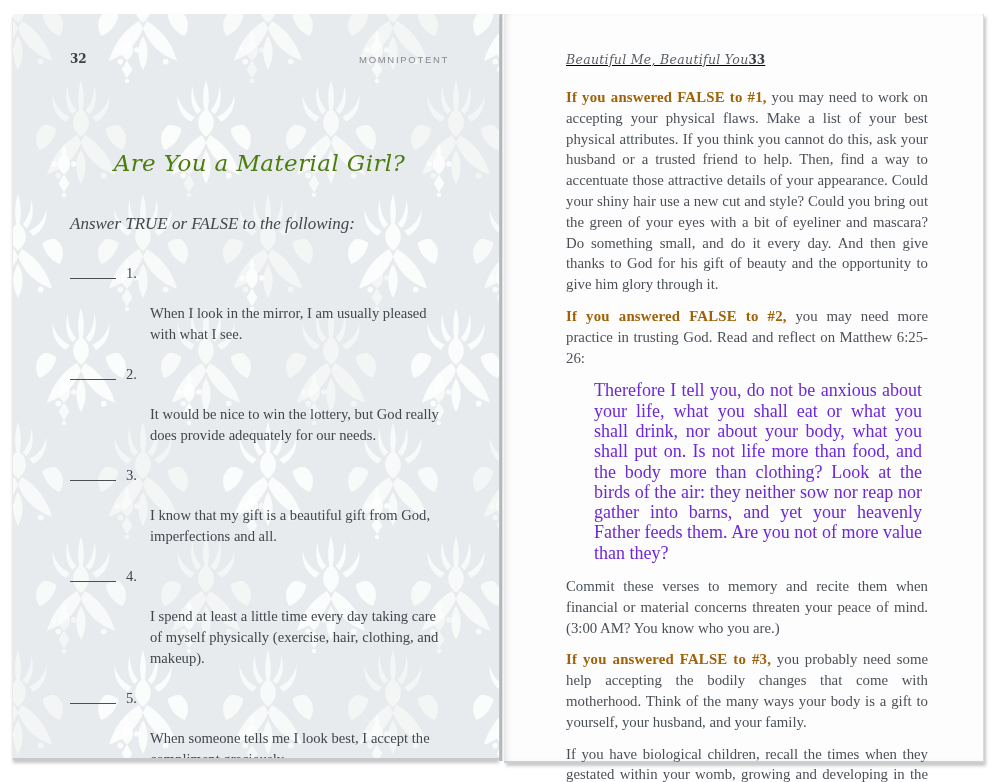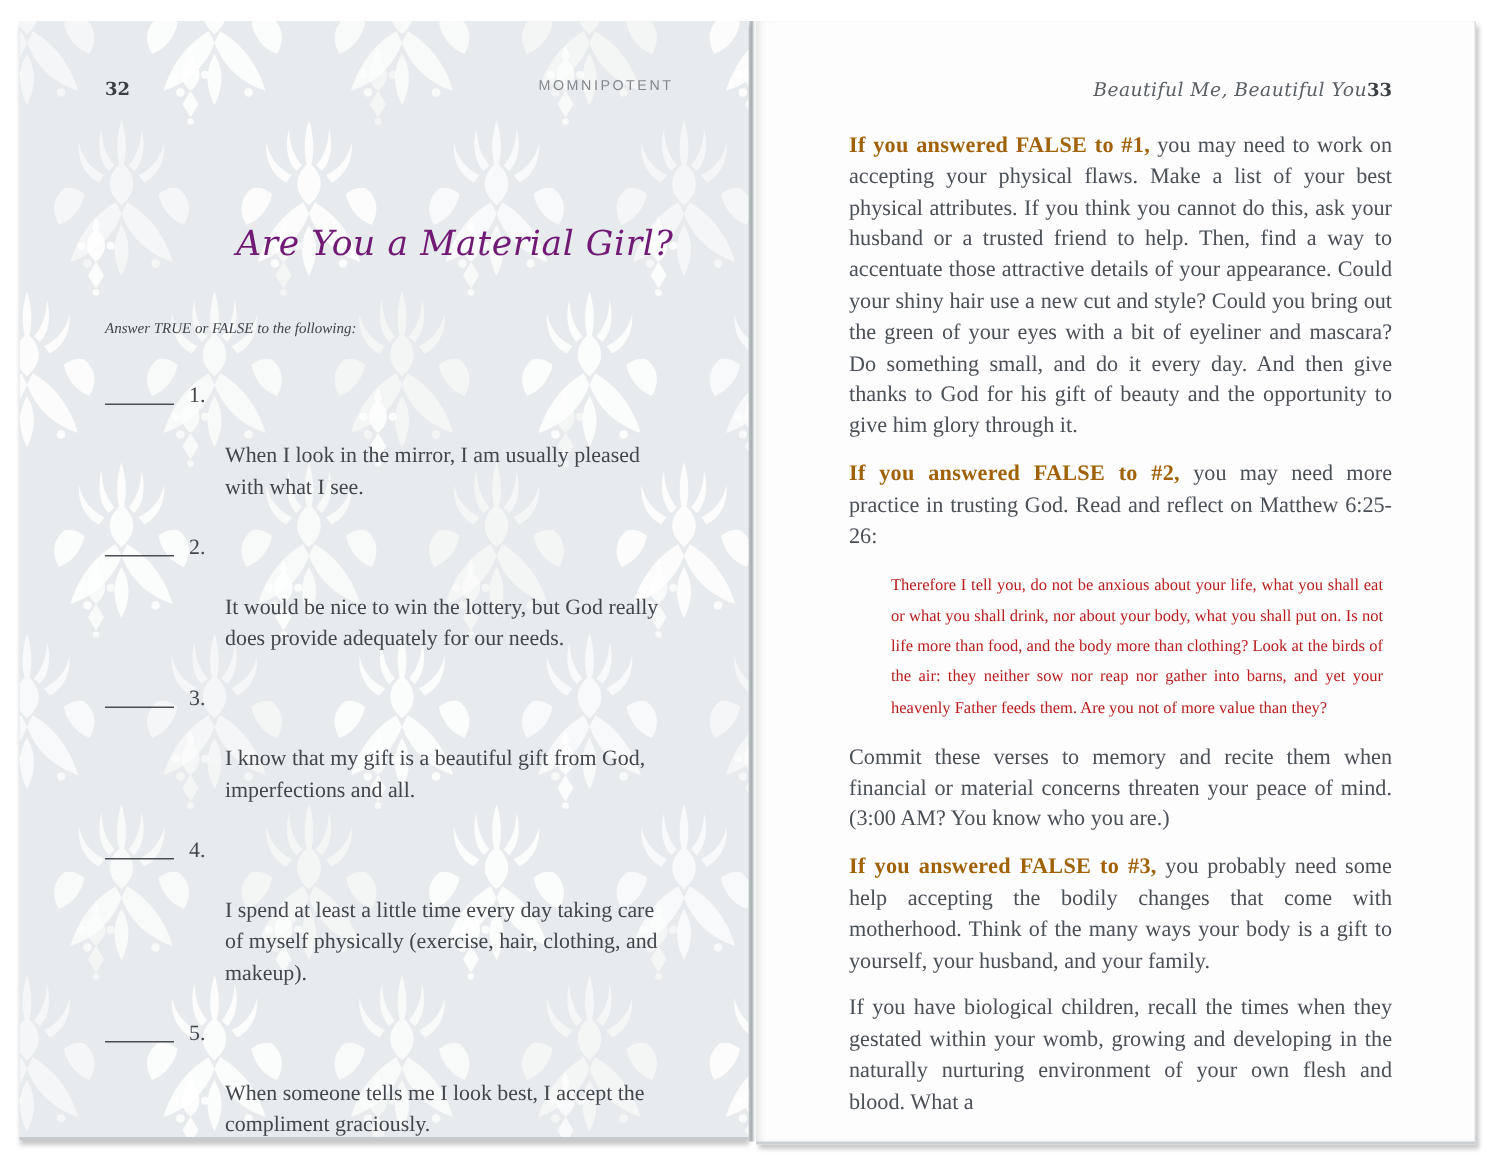--- a/index.html
+++ b/index.html
@@ -21,38 +21,38 @@
     background: #e8ebed;
     position: relative; overflow: hidden;
     border-bottom: 2px solid #c6cacd;
     box-shadow: 0 3px 3px rgba(0,0,0,0.22);
   }
   .damask-svg { position: absolute; left: 0; top: 0; width: 100%; height: 100%; }
   .page-left-content {
     position: absolute; inset: 0; z-index: 2;
     padding: 38px 50px 0 57px;
   }
-  .head-row { display: flex; justify-content: space-between; align-items: flex-start; }
+  .head-row { display: flex; justify-content: space-between; align-items: center; }
   .folio {
     font-family: "DejaVu Serif", serif;
     font-size: 12px; font-weight: 600; color: #3b4045;
   }
   .runhead-left {
     font-family: "Liberation Sans", sans-serif;
     font-size: 9.5px; letter-spacing: 1.7px; color: #84888c;
   }
   .chapter-title {
-    margin: 84px 0 0 0; text-align: right;
+    margin: 84px 0 0 0; text-align: center;
     font-family: "DejaVu Serif", serif; font-style: italic; font-weight: 400;
-    font-size: 23px; color: #701a75; letter-spacing: 0.4px;
+    font-size: 23px; color: #4d7c0f; letter-spacing: 0.4px;
   }
   .instruction {
     margin: 38px 0 0 0;
     font-family: "Liberation Serif", serif; font-style: italic;
-    font-size: 10px; color: #42474c;
+    font-size: 17px; color: #42474c;
   }
   .quiz { margin-top: 29px; }
   .quiz-item {
     display: flex; align-items: flex-start;
     margin-bottom: 19px;
     font-size: 14.6px; line-height: 21px; color: #42474c;
   }
   .answer-blank {
     flex: none; width: 46px; height: 16px;
     border-bottom: 1.5px solid #4a4f54;
@@ -68,37 +68,38 @@
   .page-right {
     width: 480px; height: 749px;
     background: #fdfdfe;
     position: relative;
     border-bottom: 2px solid #cbcfd2;
     border-right: 1px solid #d9dcde;
     box-shadow: inset 5px 0 8px -5px rgba(0,0,0,0.18), 2px 3px 3px rgba(0,0,0,0.22);
     padding: 38px 55px 0 62px;
   }
   .head-row-right {
-    display: flex; justify-content: flex-end; align-items: baseline;
+    display: flex; justify-content: flex-start; align-items: baseline;
     margin-bottom: 20px;
+    text-decoration: underline;
   }
   .runhead-right {
     font-family: "DejaVu Serif", serif; font-style: italic;
     font-size: 12.5px; color: #5a5f64; letter-spacing: 0.3px;
   }
   .body-par {
     margin: 0 0 11px 0;
     font-size: 14.8px; line-height: 20.8px;
     color: #4b5056; text-align: justify;
   }
   .body-par b { color: #a16207; letter-spacing: 0.2px; }
   .scripture {
     margin: 12px 6px 13px 28px;
-    font-size: 11px; line-height: 20.3px;
-    color: #b91c1c; text-align: justify;
+    font-size: 18px; line-height: 20.3px;
+    color: #6d28d9; text-align: justify;
   }
 </style>
 </head>
 <body>
 
 <div class="spread">
 
   <div class="page-left">
     <svg class="damask-svg" id="damask-svg" xmlns="http://www.w3.org/2000/svg">
       <defs>

